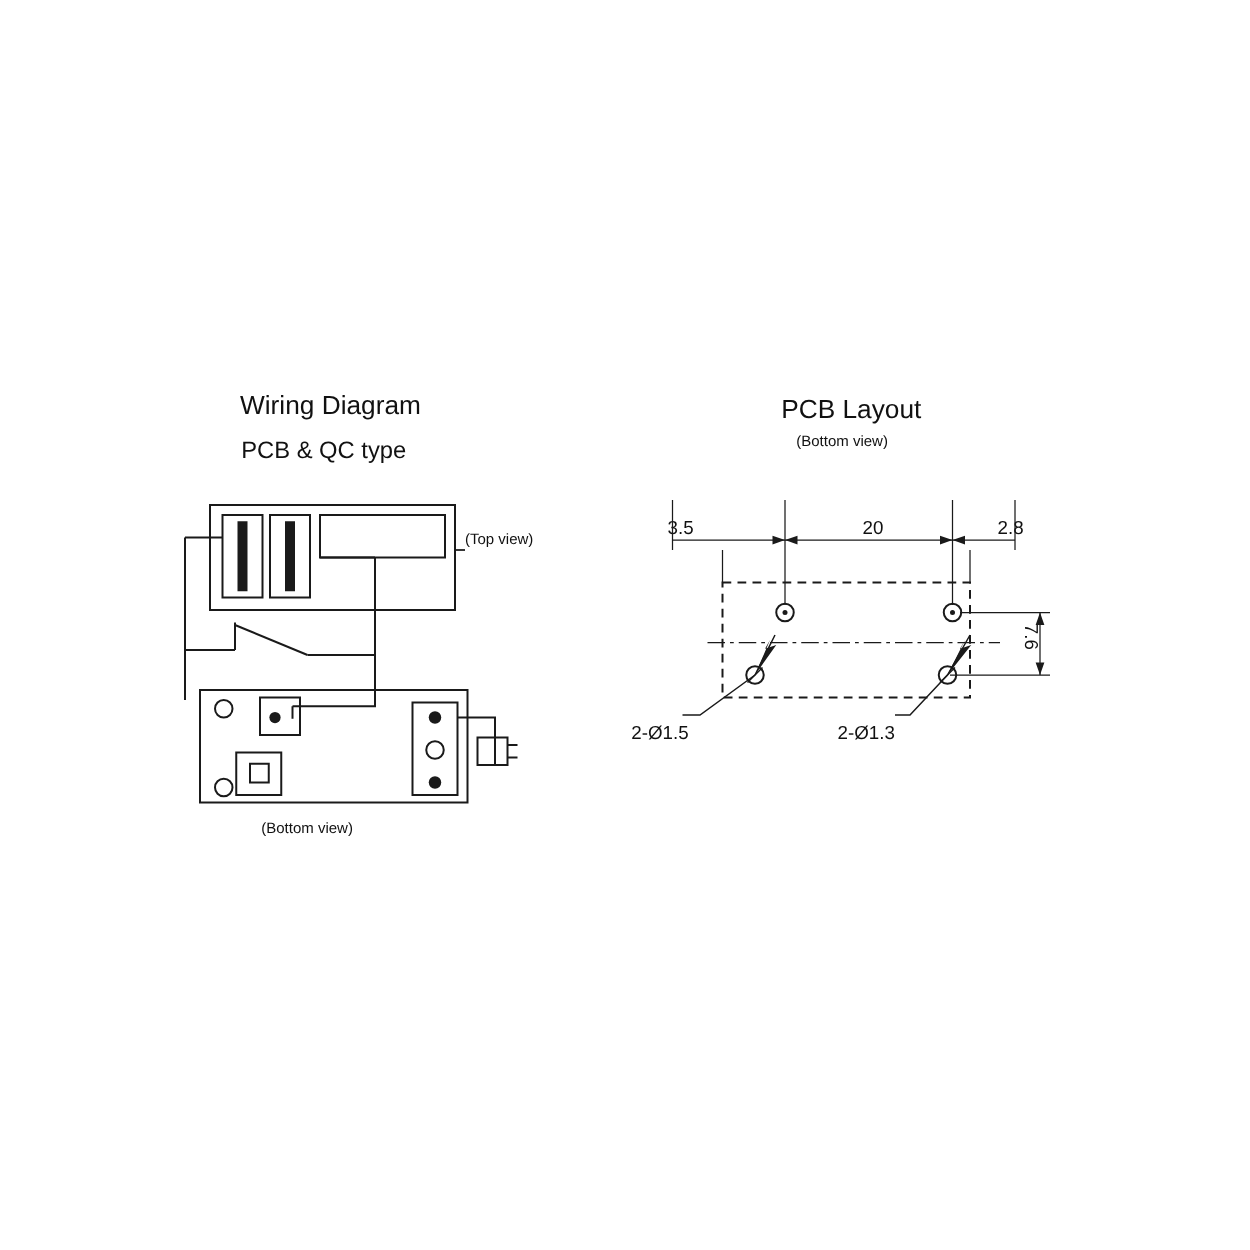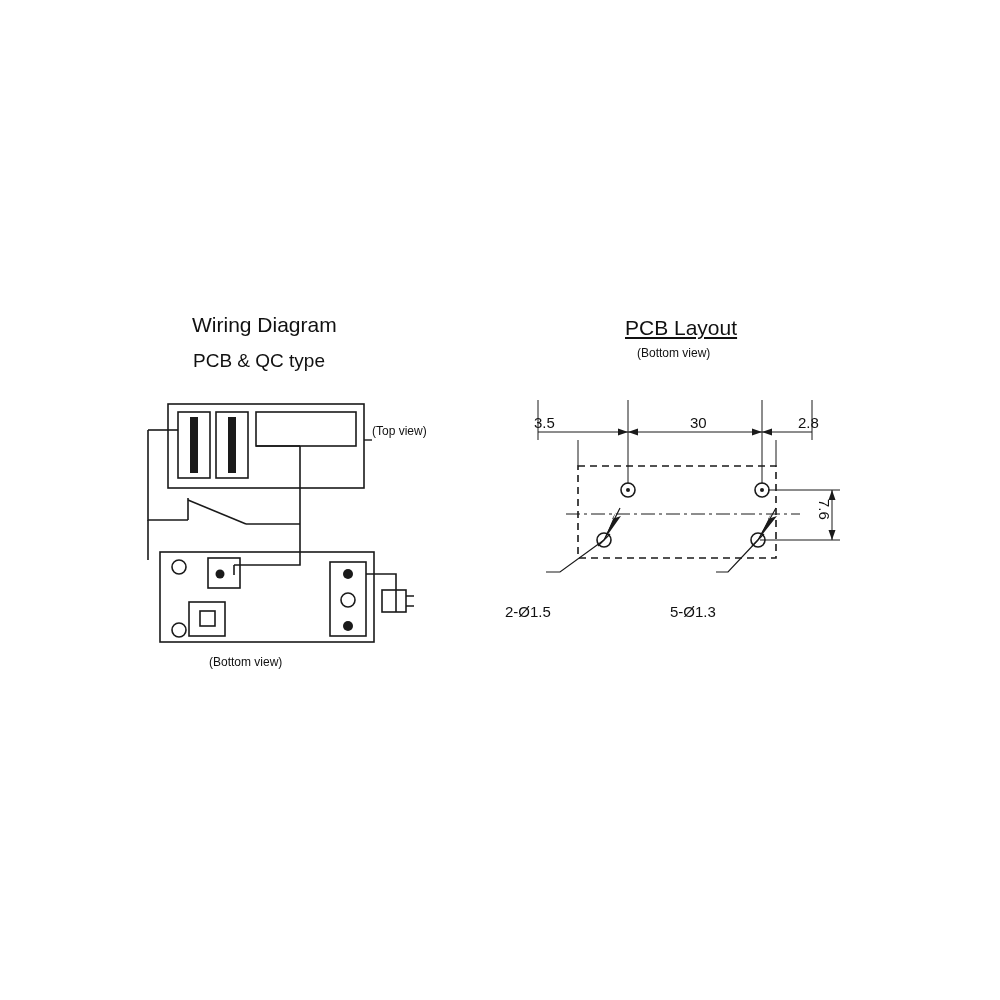--- a/index.html
+++ b/index.html
@@ -34,21 +34,20 @@
     text-align: center;
   }
   .viewcap {
     font-size: 12px;
   }
   .dim {
     font-size: 15px;
   }
   .holes {
     font-size: 15px;
-    margin-top: 25px;
   }
   svg {
     position: absolute;
     left: 0;
     top: 0;
     overflow: visible;
   }
 </style>
 </head>
 <body>
@@ -56,35 +55,35 @@
 <div class="stage">
 
   <div class="label title" style="left:192px; top:313px;">Wiring Diagram</div>
 
   <div class="label subtitle" style="left:193px; top:350px;">PCB &amp; QC type</div>
 
   <div class="label viewcap" style="left:372px; top:424px;">(Top view)</div>
 
   <div class="label viewcap" style="left:209px; top:655px;">(Bottom view)</div>
 
-  <div class="label title" style="left:625px; top:316px;text-decoration:underline;">PCB Layout</div>
+  <div class="label title" style="left:625px; top:316px;">PCB Layout</div>
 
   <div class="label viewcap" style="left:637px; top:346px;">(Bottom view)</div>
 
   <div class="label dim" style="left:534px; top:414px;">3.5</div>
 
-  <div class="label dim" style="left:690px; top:414px;">30</div>
+  <div class="label dim" style="left:690px; top:414px;">20</div>
 
   <div class="label dim" style="left:798px; top:414px;">2.8</div>
 
   <div class="label dim" style="left:816px; top:499px; writing-mode:vertical-rl; text-orientation:mixed;">7.6</div>
 
   <div class="label holes" style="left:505px; top:578px;">2-Ø1.5</div>
 
-  <div class="label holes" style="left:670px; top:578px;">5-Ø1.3</div>
+  <div class="label holes" style="left:670px; top:578px;">2-Ø1.3</div>
 
   <svg width="1000" height="1000" viewBox="0 0 1000 1000">
 
     <g fill="none" stroke="#1a1a1a" stroke-width="1.6" shape-rendering="geometricPrecision">
 
       <g>
 
         <rect x="168" y="404" width="196" height="84"></rect>
 
         <rect x="178" y="412" width="32" height="66"></rect>

